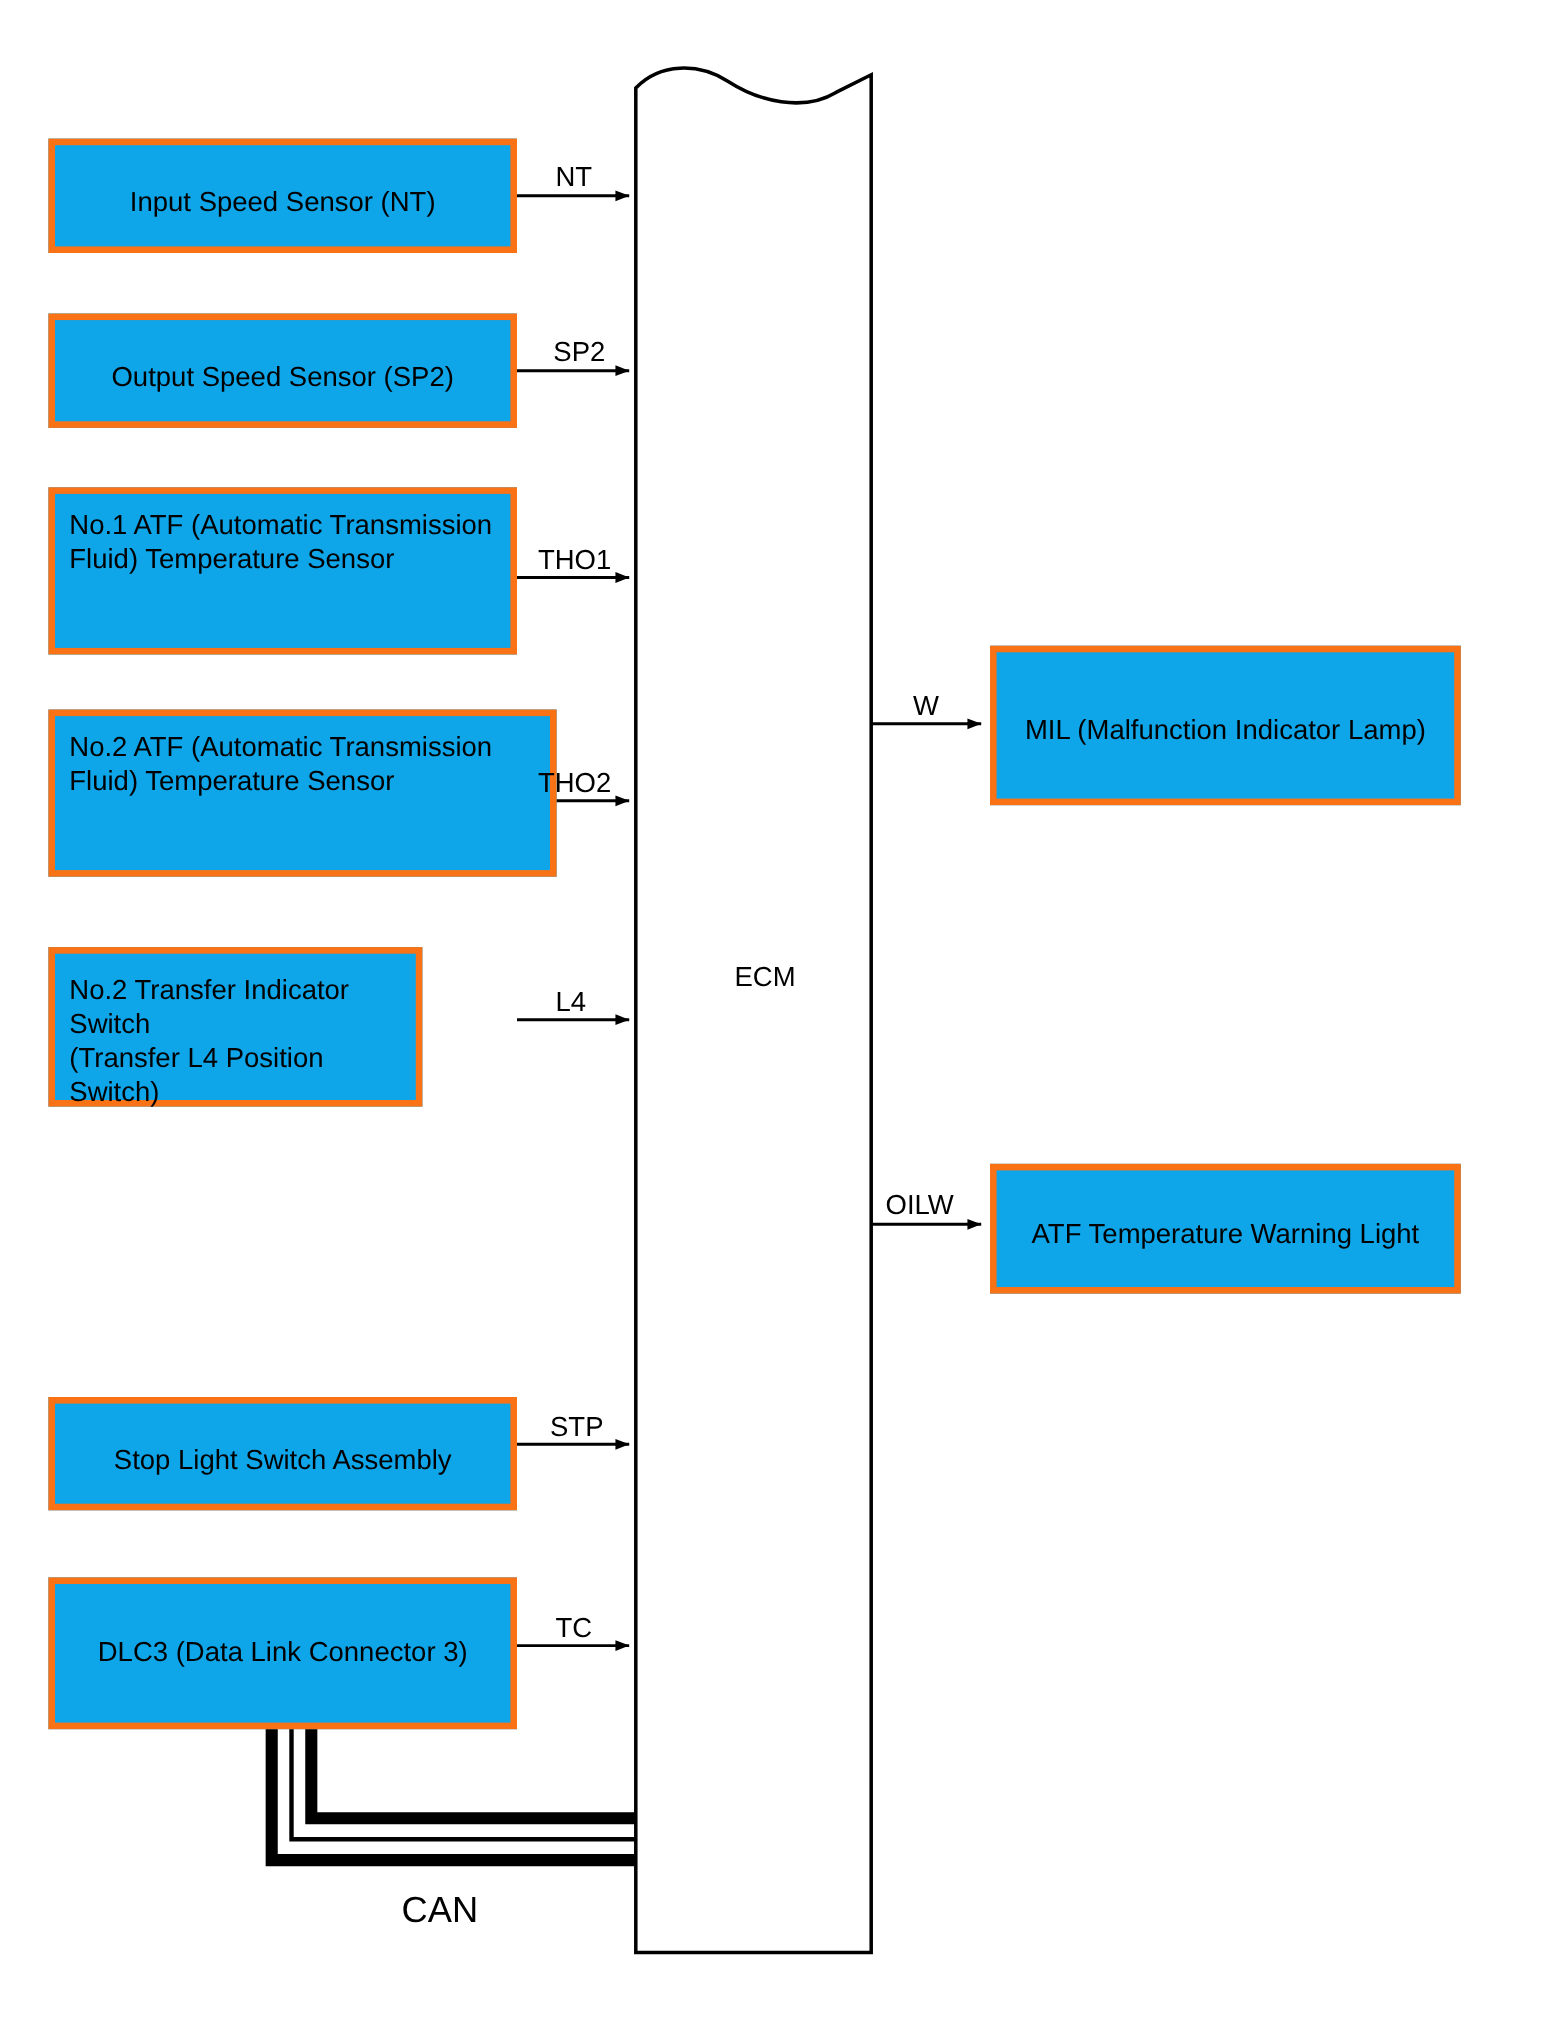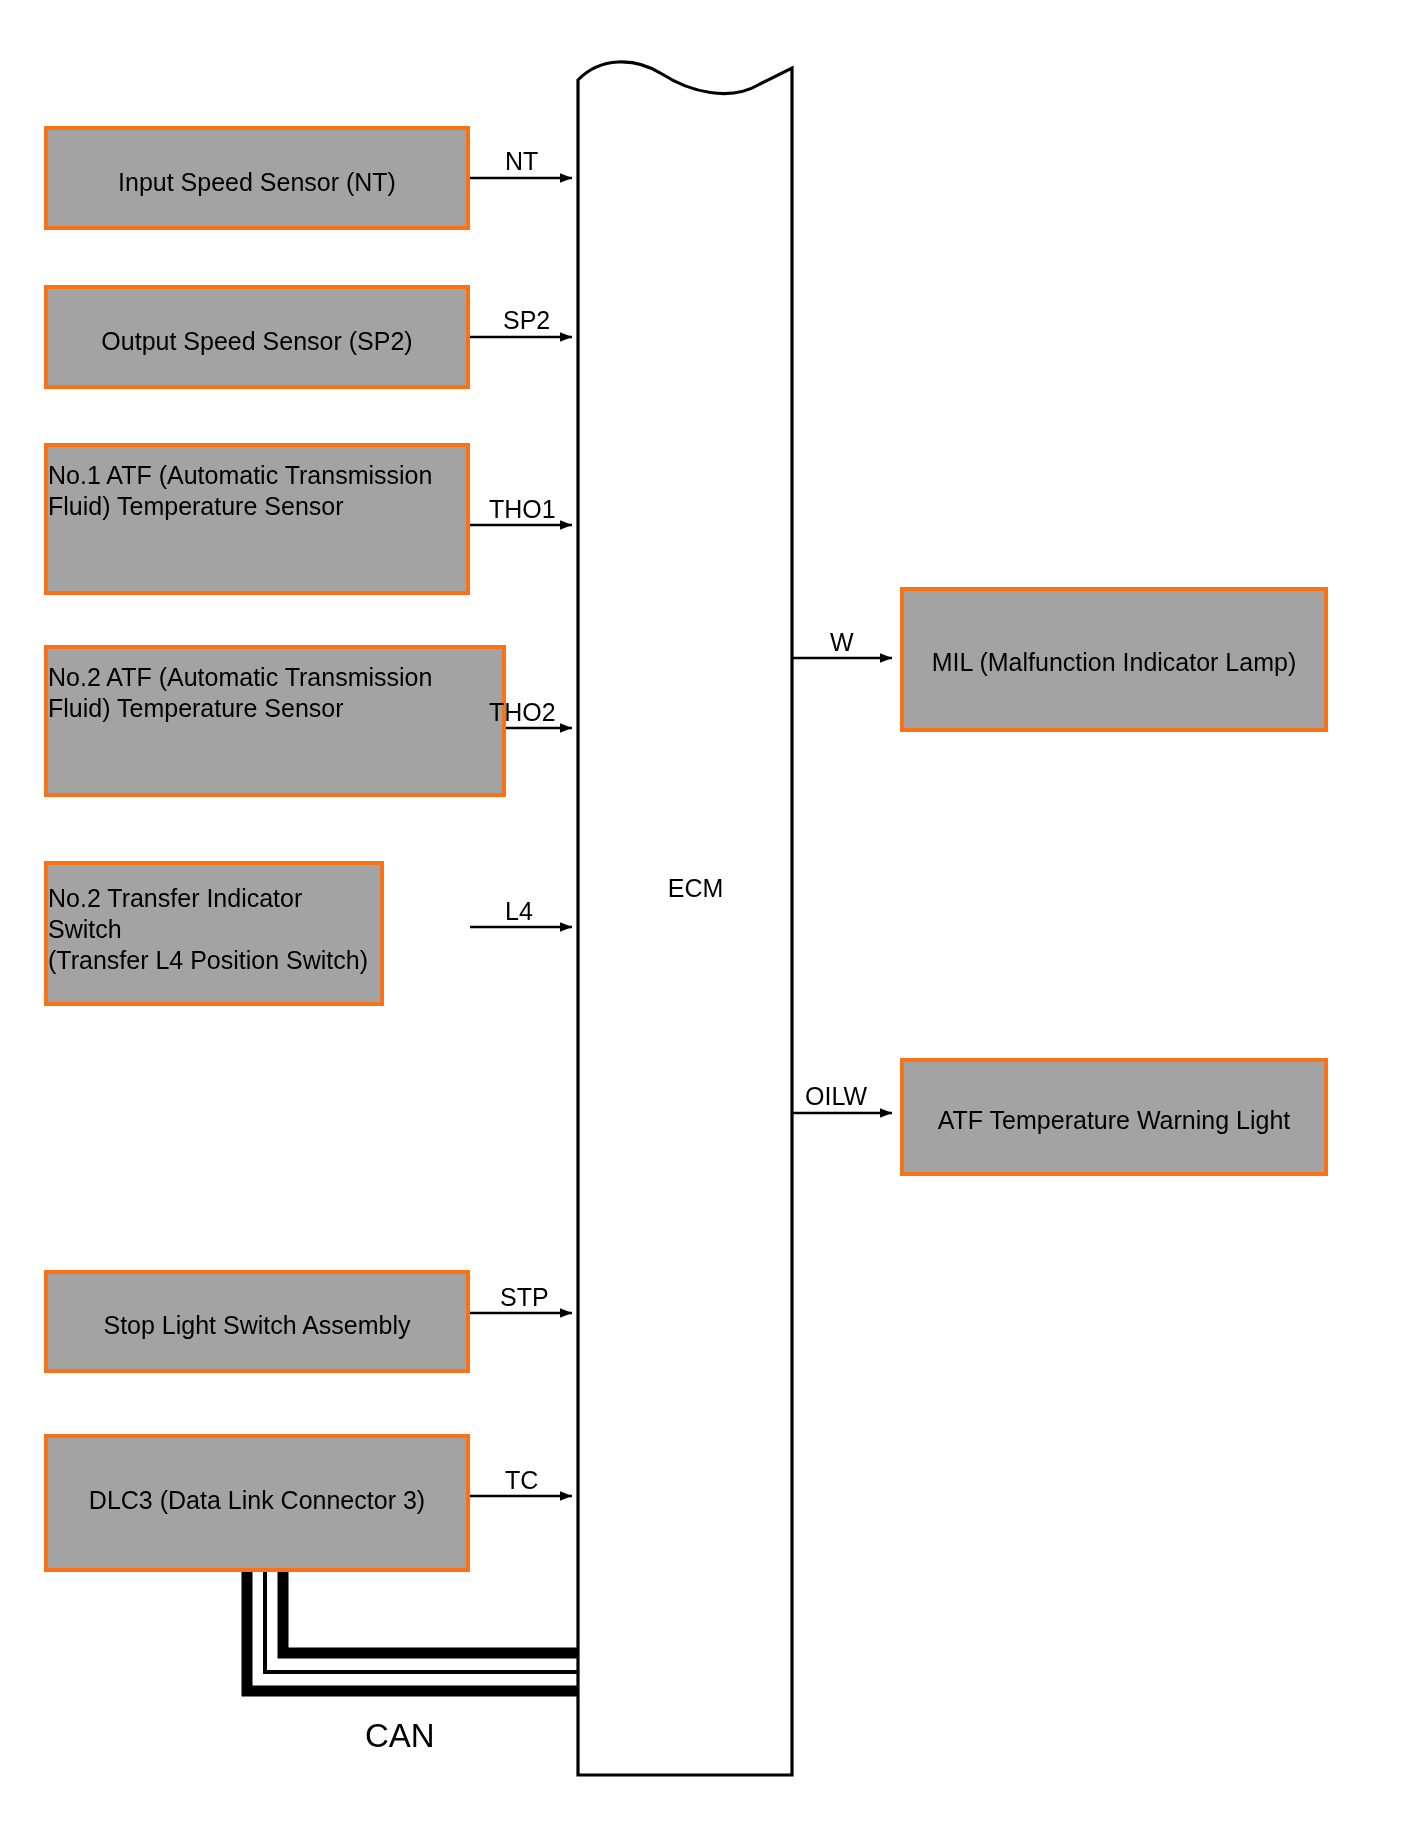--- a/index.html
+++ b/index.html
@@ -22,39 +22,39 @@
     position: absolute;
     left: 0;
     top: 0;
     width: 1408px;
     height: 1834px;
     pointer-events: none;
   }
   .node-box {
     position: absolute;
     box-sizing: border-box;
-    border: 4px solid #f97316;
-    background: #a3a3a3;
+    border: 6px solid #f97316;
+    background: #0ea5e9;
   }
   .node-label {
     position: absolute;
     left: 0;
     right: 0;
     font-size: 25px;
     line-height: 31px;
     color: #000000;
     white-space: pre-line;
   }
   .label-center {
     text-align: center;
     padding: 0 10px;
   }
   .label-left {
     text-align: left;
-    padding: 0 4px 0 0;
+    padding: 0 4px 0 13px;
   }
   .sig-label {
     position: absolute;
     font-size: 25px;
     line-height: 28px;
     color: #000000;
     white-space: nowrap;
   }
   .ecm-title {
     position: absolute;

